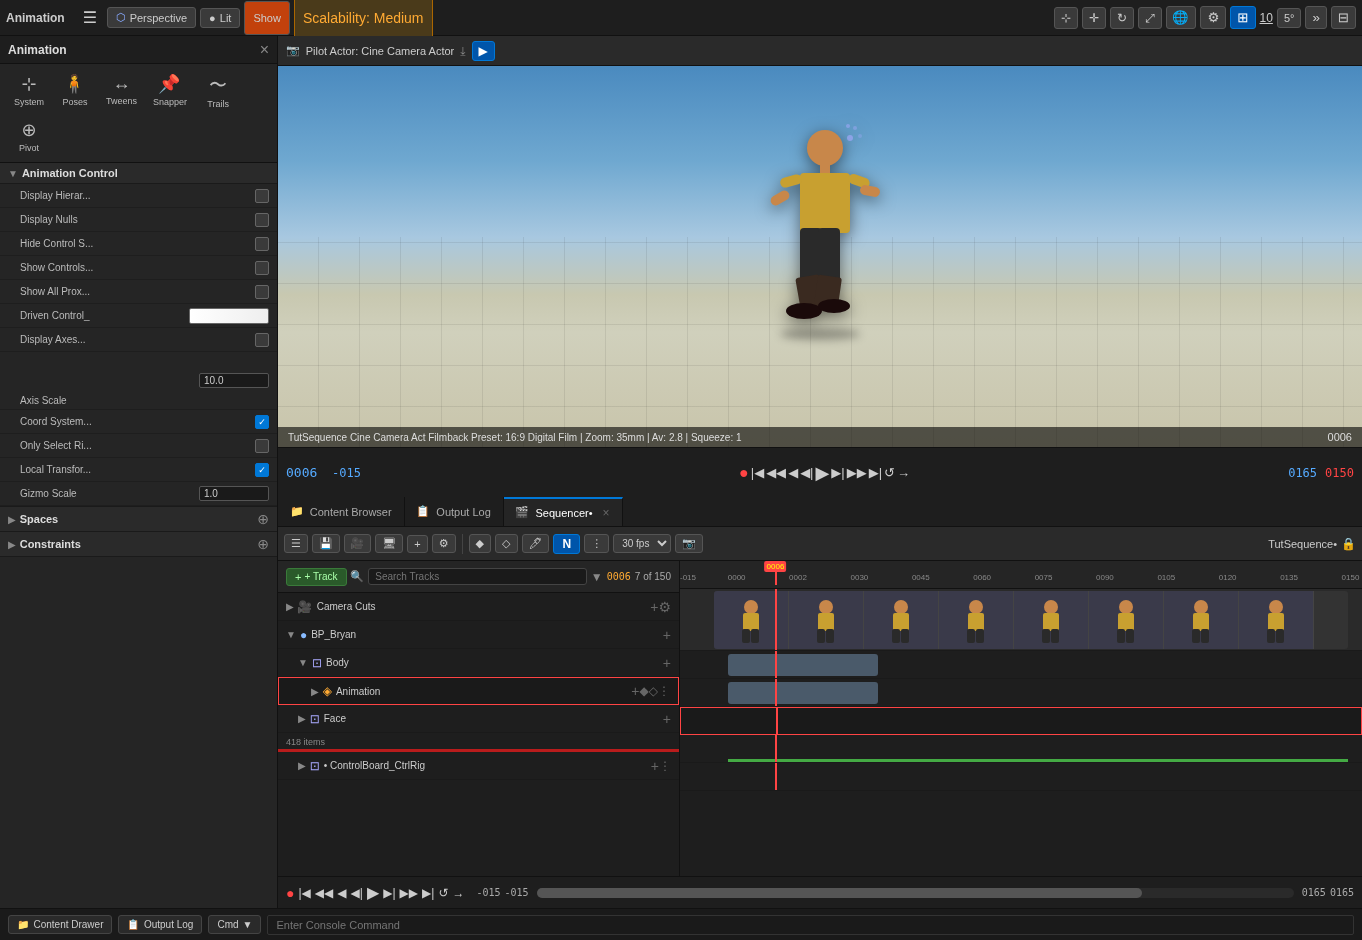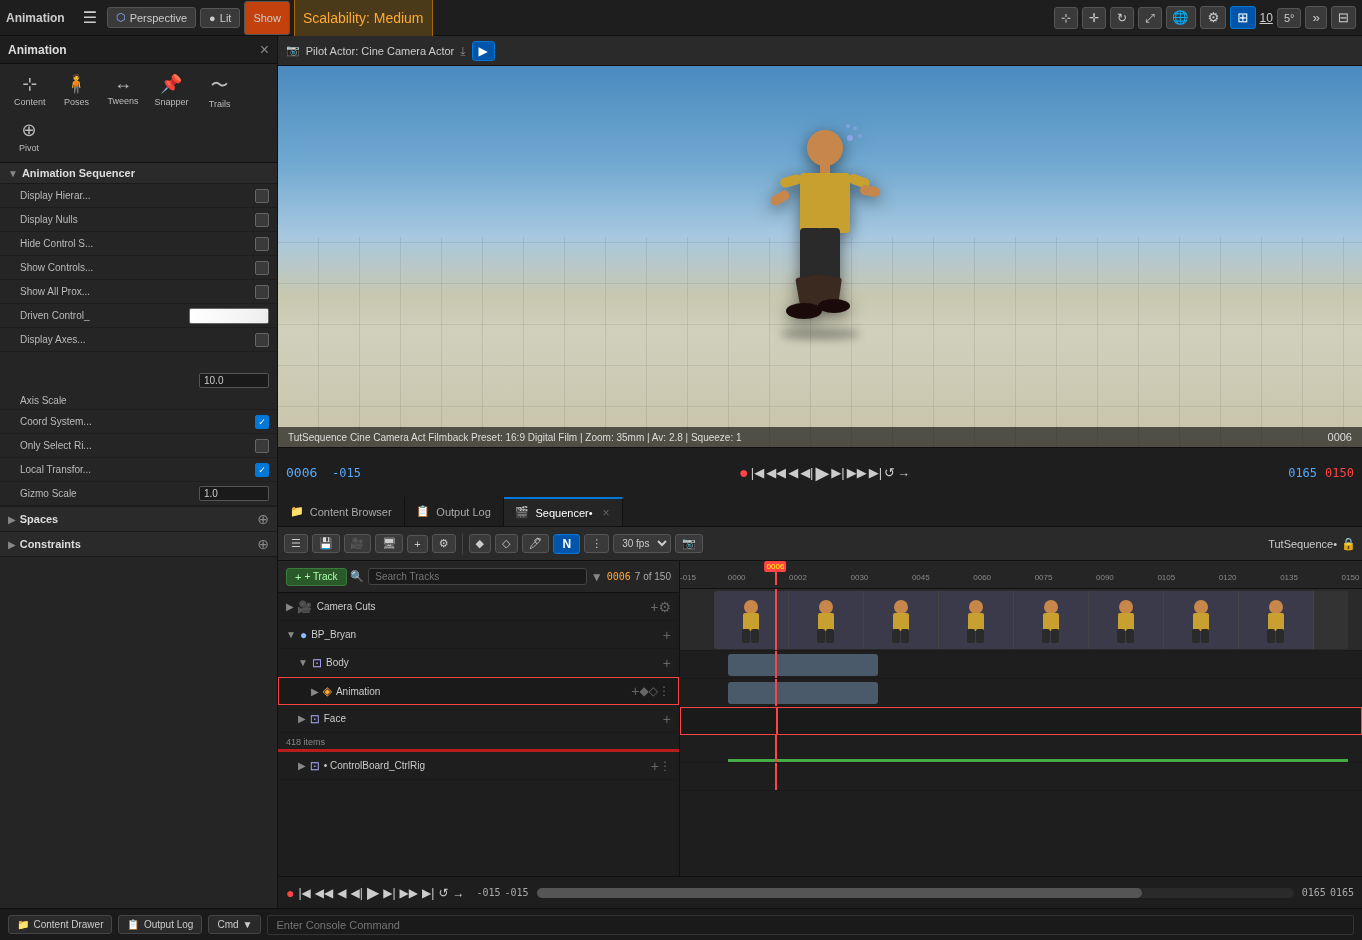--- a/index.html
+++ b/index.html
@@ -53,21 +53,21 @@
   <div style="width:278px; background:#252525; border-right:1px solid #111; display:flex; flex-direction:column; overflow:hidden;">
 
     <div style="background:#1e1e1e; padding:4px 8px; display:flex; align-items:center; border-bottom:1px solid #111; height:28px;">
       <span style="font-size:12px; font-weight:bold; color:#ddd;">Animation</span>
       <button style="margin-left:auto; background:none; border:none; color:#888; font-size:16px; cursor:pointer;">×</button>
     </div>
 
     <div style="display:flex; align-items:flex-start; padding:6px 8px; gap:4px; border-bottom:1px solid #111; flex-wrap:wrap;">
       <div style="display:flex; flex-direction:column; align-items:center; cursor:pointer; color:#bbb; font-size:9px; gap:2px; padding:3px 6px; border-radius:3px; min-width:42px;">
         <span style="font-size:18px;">⊹</span>
-        <span>Content</span>
+        <span>System</span>
       </div>
       <div style="display:flex; flex-direction:column; align-items:center; cursor:pointer; color:#bbb; font-size:9px; gap:2px; padding:3px 6px; border-radius:3px; min-width:42px;">
         <span style="font-size:18px;">🧍</span>
         <span>Poses</span>
       </div>
       <div style="display:flex; flex-direction:column; align-items:center; cursor:pointer; color:#bbb; font-size:9px; gap:2px; padding:3px 6px; border-radius:3px; min-width:42px;">
         <span style="font-size:18px;">↔</span>
         <span>Tweens</span>
       </div>
       <div style="display:flex; flex-direction:column; align-items:center; cursor:pointer; color:#bbb; font-size:9px; gap:2px; padding:3px 6px; border-radius:3px; min-width:42px;">
@@ -81,21 +81,21 @@
       <div style="display:flex; flex-direction:column; align-items:center; cursor:pointer; color:#bbb; font-size:9px; gap:2px; padding:3px 6px; border-radius:3px; min-width:42px;">
         <span style="font-size:18px;">⊕</span>
         <span>Pivot</span>
       </div>
     </div>
 
     <div style="flex:1; overflow-y:auto;">
 
       <div style="background:#2a2a2a; padding:4px 8px; display:flex; align-items:center; gap:4px; cursor:pointer; border-bottom:1px solid #1a1a1a;">
         <span style="color:#888; font-size:10px;">▼</span>
-        <span style="font-size:11px; font-weight:bold; color:#ddd;">Animation Sequencer</span>
+        <span style="font-size:11px; font-weight:bold; color:#ddd;">Animation Control</span>
       </div>
 
       <div style="display:flex; align-items:center; padding:3px 8px 3px 20px; border-bottom:1px solid #1e1e1e; min-height:24px;">
         <span style="flex:1; color:#bbb; font-size:10px;">Display Hierar...</span>
         <div style="width:14px; height:14px; background:#3a3a3a; border:1px solid #666; border-radius:2px; cursor:pointer;"></div>
       </div>
       <div style="display:flex; align-items:center; padding:3px 8px 3px 20px; border-bottom:1px solid #1e1e1e; min-height:24px;">
         <span style="flex:1; color:#bbb; font-size:10px;">Display Nulls</span>
         <div style="width:14px; height:14px; background:#3a3a3a; border:1px solid #666; border-radius:2px; cursor:pointer;"></div>
       </div>

